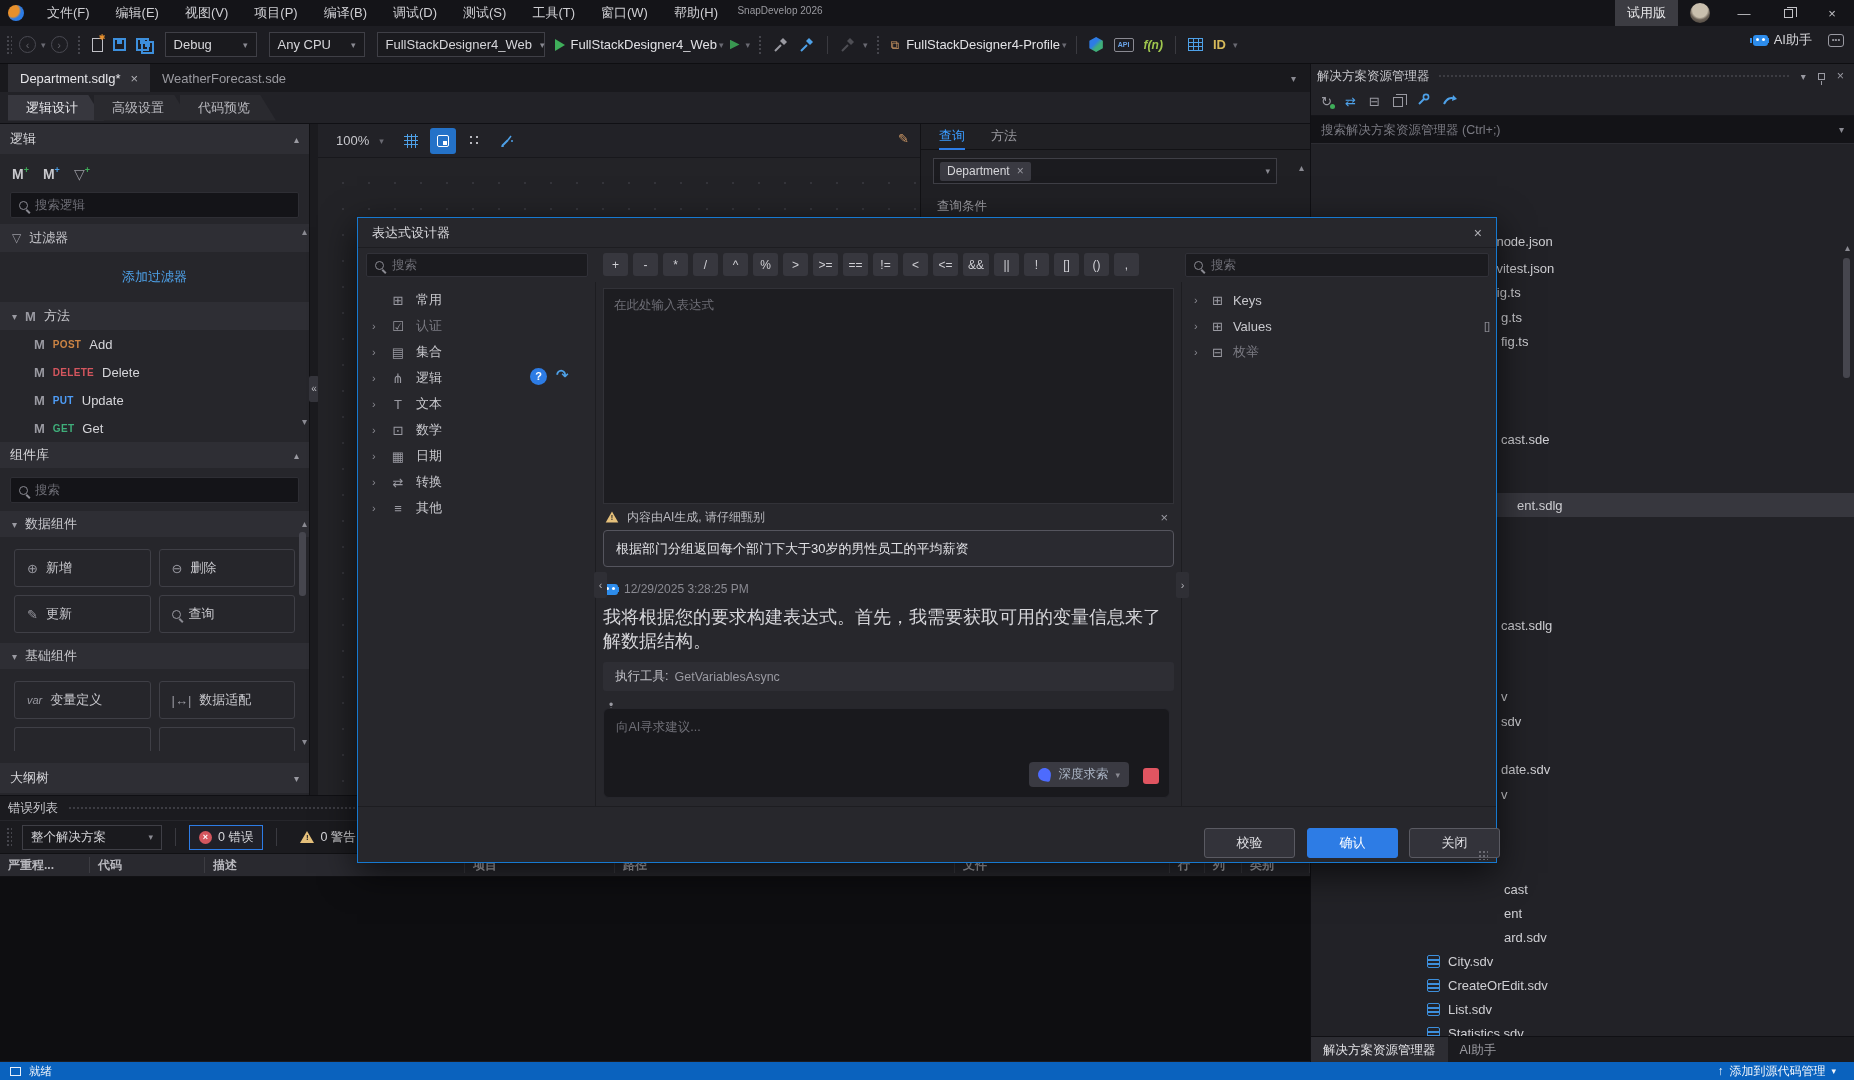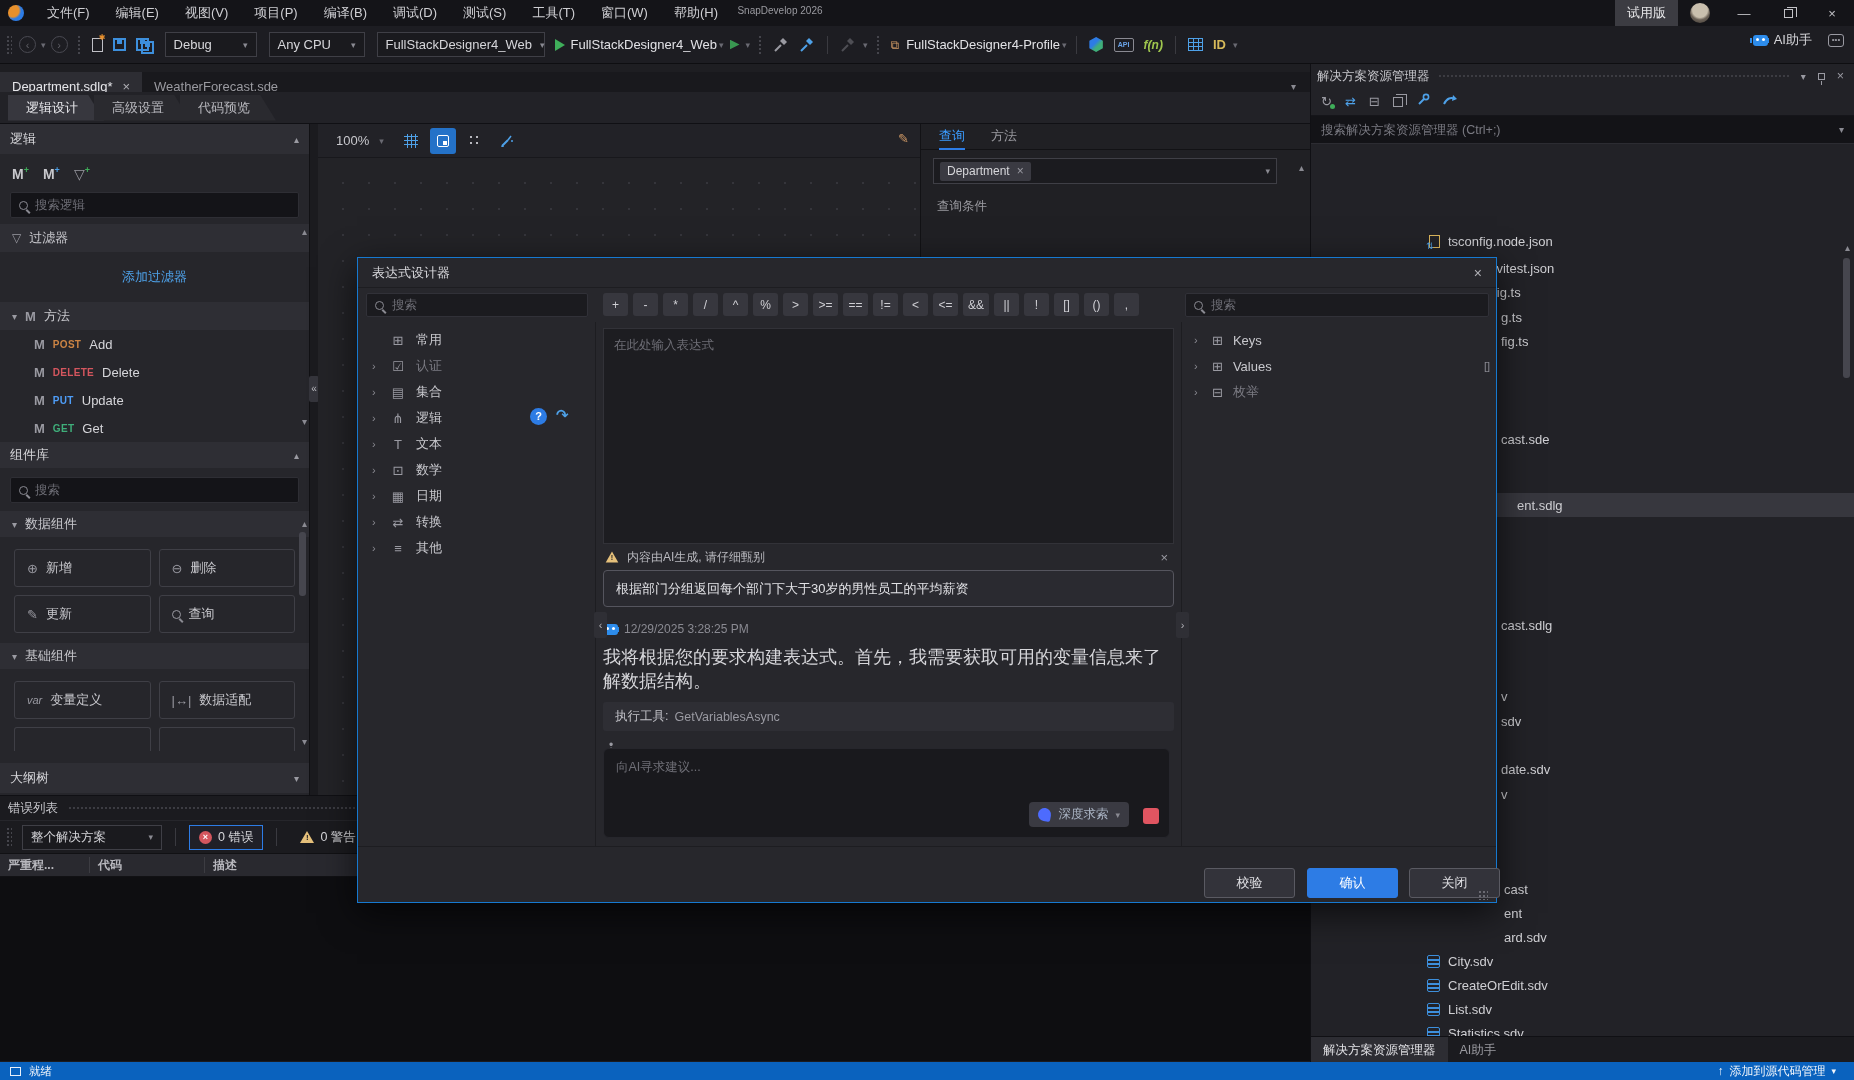--- a/index.html
+++ b/index.html
@@ -41,21 +41,21 @@
   .fn-label { color:#9fc64e; font-weight:bold; font-style:italic; font-size:12px; }
   .tbl-icon { width:15px; height:13px; border:1px solid #4ea1e8; background:repeating-linear-gradient(0deg,transparent 0 3px,#4ea1e8 3px 4px),repeating-linear-gradient(90deg,transparent 0 4px,#4ea1e8 4px 5px); }
   .id-label { color:#d7ba5a; font-weight:bold; font-size:13px; }
   .robot { width:15px; height:11px; background:#2d8ceb; border-radius:3px; position:relative; margin-right:6px; }
   .robot::before { content:""; position:absolute; left:3px; top:3px; width:3px; height:3px; background:#fff; border-radius:50%; box-shadow:6px 0 0 #fff; }
   .robot::after { content:""; position:absolute; left:-3px; top:3px; width:2px; height:5px; background:#2d8ceb; box-shadow:17px 0 0 #2d8ceb; }
   .toolbar-right { position:absolute; right:10px; top:31px; display:flex; align-items:center; }
   .chat-icon { width:16px; height:13px; border:1px solid #9a9aa2; border-radius:3px; color:#9a9aa2; font-size:8px; line-height:10px; text-align:center; margin-left:16px; }
 
   
-  .doctabs { position:absolute; left:0; top:72px; width:1310px; height:28px; background:#19191d; display:flex; align-items:flex-end; }
+  .doctabs { position:absolute; left:0; top:64px; width:1310px; height:28px; background:#19191d; display:flex; align-items:flex-end;padding-left:8px; }
   .doctab { height:28px; display:flex; align-items:center; padding:0 12px; font-size:13px; color:#9a9aa0; gap:10px; }
   .doctab.active { background:#2d2d33; color:#e6e6ea; }
   .doctab .x { color:#b0b0b6; font-size:13px; }
   .doctabs .end-chev { margin-left:auto; margin-right:14px; color:#8a8a92; font-size:10px; align-self:center; }
 
   
   .subtabs { position:absolute; left:0; top:92px; width:1310px; height:32px; background:#222227; border-bottom:1px solid #101014; display:flex; align-items:center; padding-left:8px; }
   .subtab { height:26px; line-height:26px; padding:0 26px 0 18px; margin-right:-10px; font-size:13px; color:#b8b8be; background:#2a2a2f; clip-path:polygon(0 0,calc(100% - 16px) 0,100% 100%,0 100%); }
   .subtab.active { background:#37373e; color:#e8e8ec; }
 
@@ -163,21 +163,21 @@
   .sdv-ico { width:13px; height:13px; border:1.5px solid #3d8fdc; border-radius:2px; background:linear-gradient(0deg,transparent 0 2px,#3d8fdc 2px 3.5px,transparent 3.5px 6px,#3d8fdc 6px 7.5px,transparent 7.5px); flex:none; }
   .ts-ico { width:11px; height:13px; border:1px solid #d9b45b; position:relative; flex:none; }
   .ts-ico::after { content:"⇅"; position:absolute; left:-4px; bottom:-4px; color:#4ea1e8; font-size:9px; }
   .uno-ico { width:10px; height:11px; border:1px solid #d9b45b; position:relative; flex:none; }
   .uno-ico::before { content:""; position:absolute; left:2px; top:-4px; width:10px; height:11px; border:1px solid #d9b45b; border-left:none; border-bottom:none; }
   .sb-tabs { position:absolute; left:0; top:972px; width:544px; height:26px; display:flex; border-top:1px solid #101014; background:#1b1b1f; }
   .sb-tab { height:26px; display:flex; align-items:center; padding:0 12px; font-size:12.5px; color:#9a9aa0; }
   .sb-tab.active { background:#2d2d33; color:#e2e2e6; }
 
   
-  .dialog { position:absolute; left:357px; top:217px; width:1140px; height:646px; background:#27272c; border:1px solid #1679d0; box-shadow:0 10px 34px rgba(0,0,0,.65); z-index:100;margin-top:40px; }
+  .dialog { position:absolute; left:357px; top:217px; width:1140px; height:646px; background:#27272c; border:1px solid #1679d0; box-shadow:0 10px 34px rgba(0,0,0,.65); z-index:100; }
   .dlg-title { height:30px; display:flex; align-items:center; padding:0 14px; color:#d8d8dc; font-size:13px; border-bottom:1px solid #1d1d21; }
   .dlg-title .x { margin-left:auto; color:#b0b0b6; font-size:14px; }
   .dlg-toolbar { position:absolute; left:0; top:30px; width:100%; height:34px; display:flex; align-items:center; }
   .dlg-search { height:24px; background:#1b1b1f; border:1px solid #313138; border-radius:2px; display:flex; align-items:center; padding:0 8px; gap:8px; }
   .dlg-search input { background:transparent; border:none; outline:none; color:#8a8a92; font-size:12.5px; width:100%; font-family:inherit; }
   .dlg-search input::placeholder { color:#6e6e76; }
   .ops { position:absolute; left:245px; top:5px; display:flex; gap:5px; }
   .op { min-width:25px; height:23px; padding:0 5px; background:#37373e; border-radius:3px; color:#cfcfd4; font-size:12px; display:flex; align-items:center; justify-content:center; }
   .dlg-body { position:absolute; left:0; top:64px; width:100%; height:524px; }
   .dlg-left { position:absolute; left:0; top:0; width:238px; height:524px; border-right:1px solid #1d1d21; }

